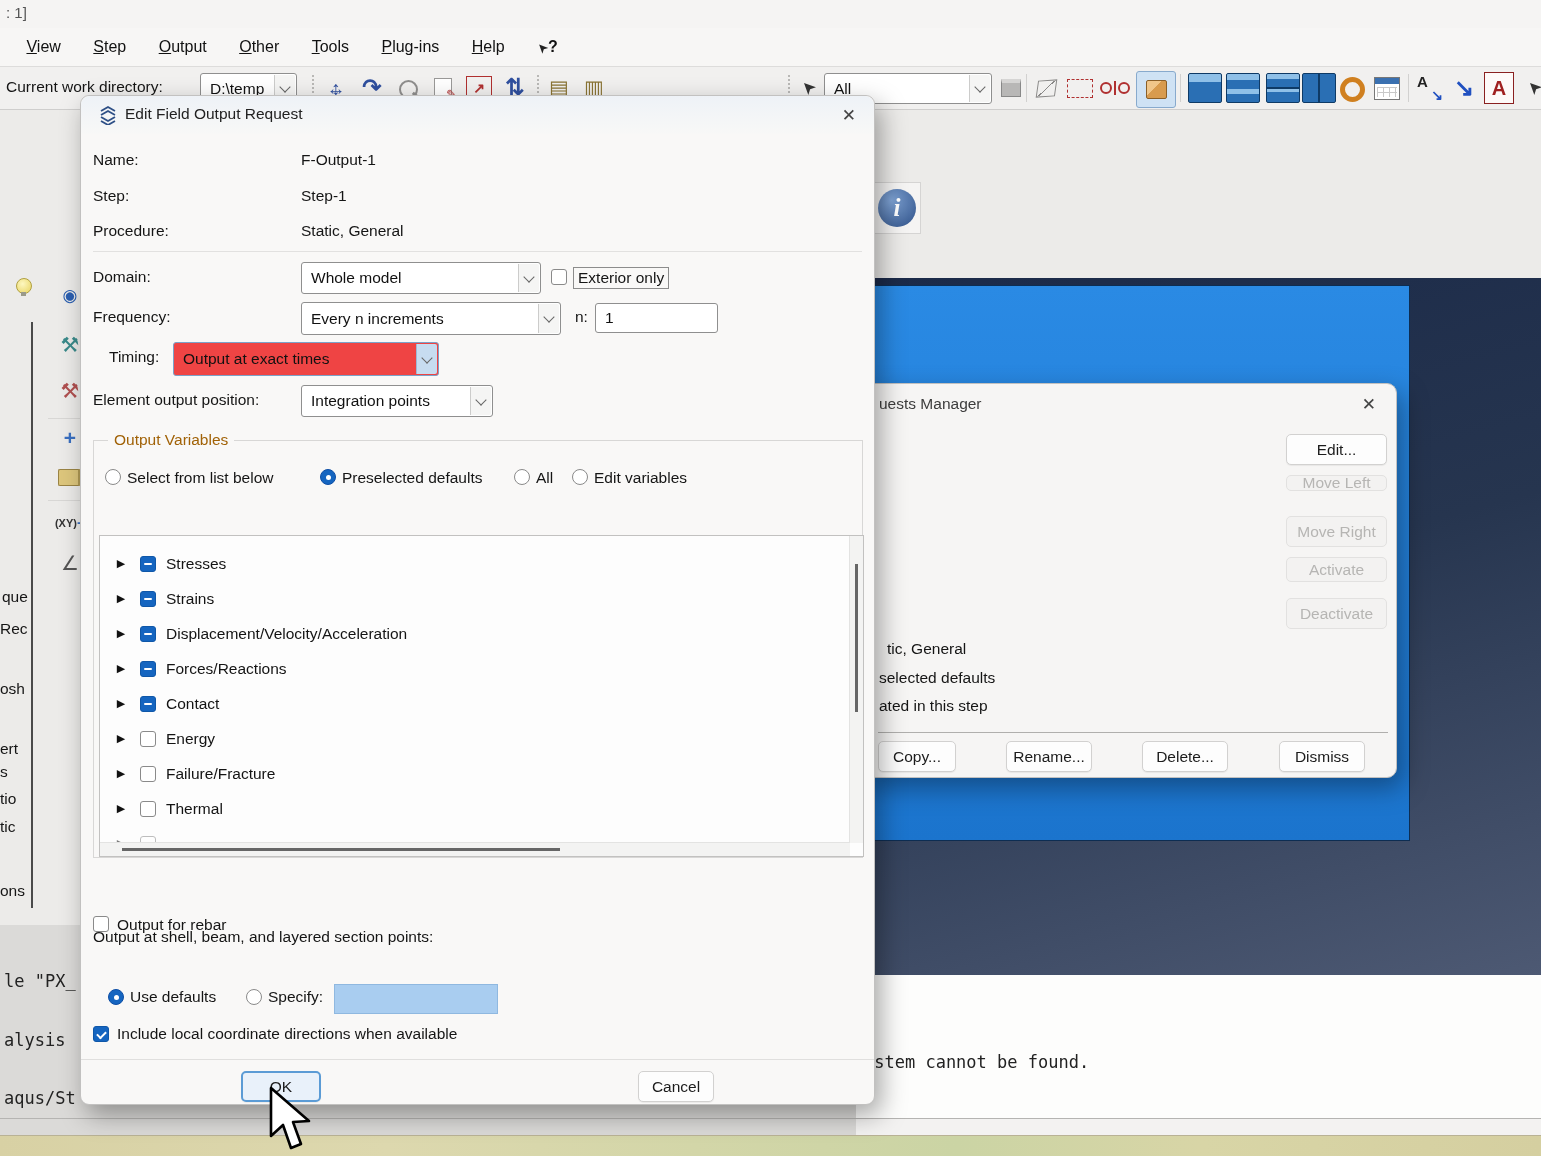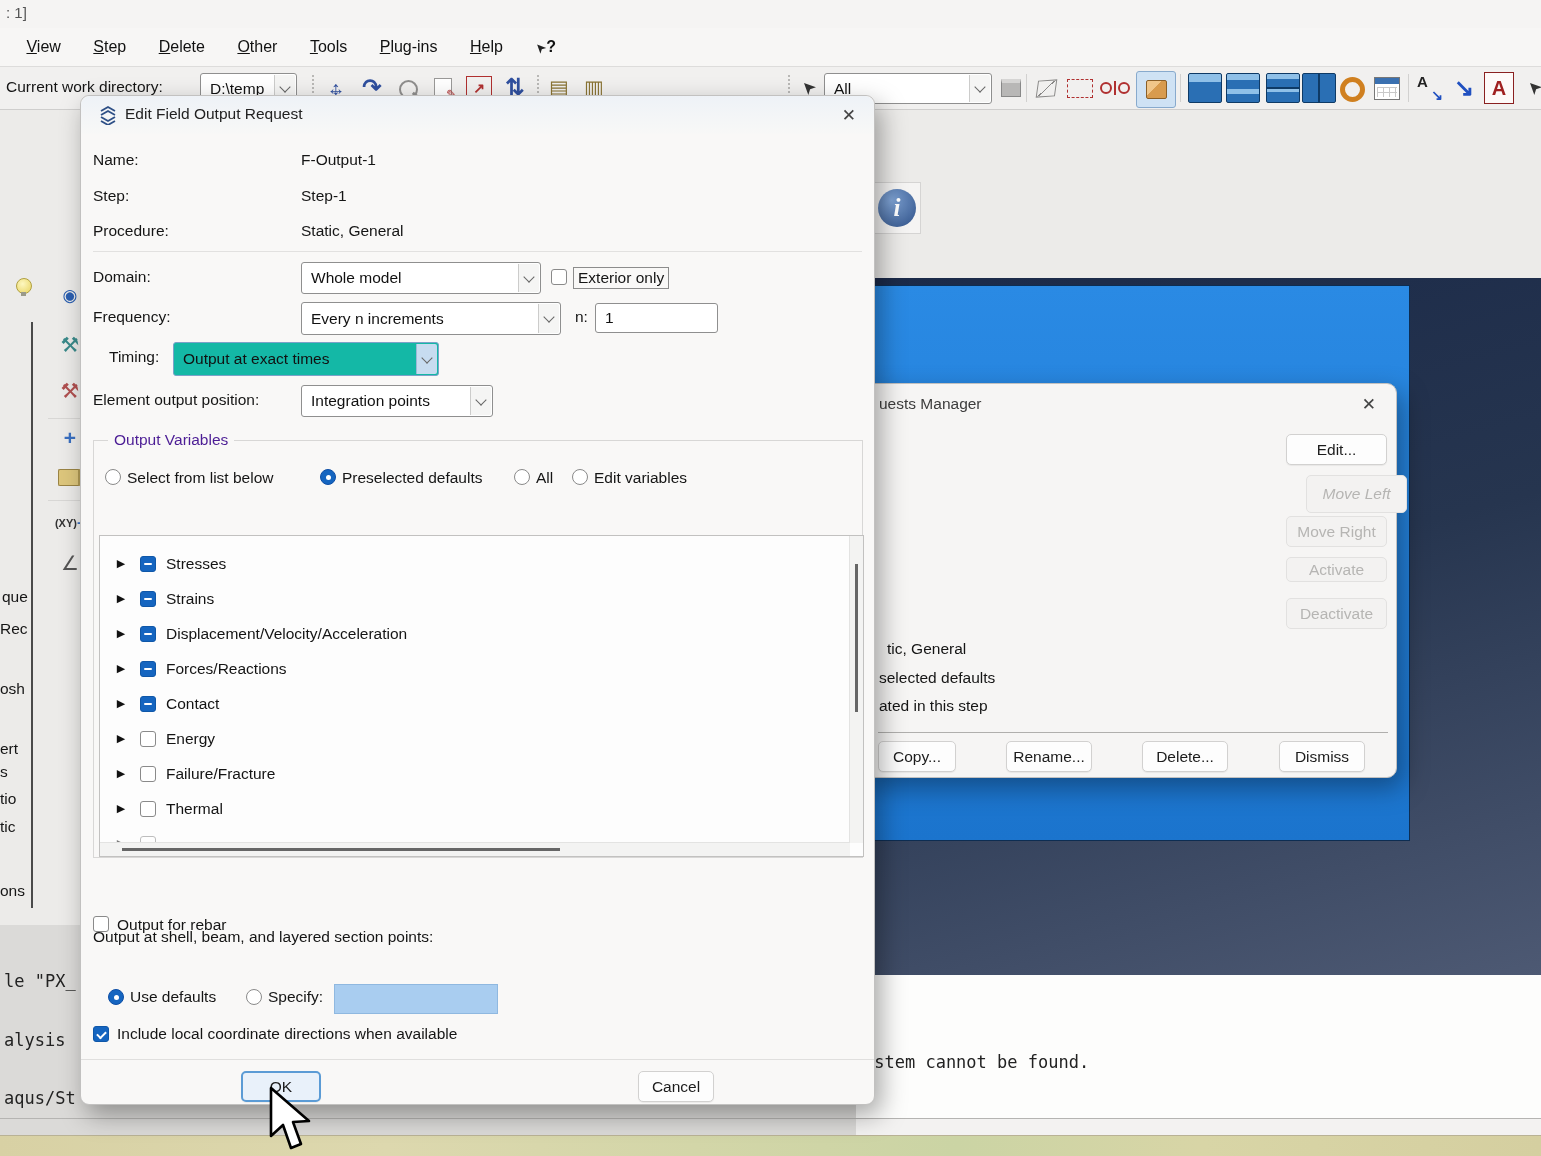--- a/index.html
+++ b/index.html
@@ -14,21 +14,21 @@
   .menubar .mi{display:inline-block;margin:0 14px;font-size:16px;color:#111;line-height:38px;cursor:default;}
   .menubar .mi::first-letter{text-decoration:underline;}
   .toolbar{position:absolute;left:0;top:66px;width:100%;height:44px;background:#f1f0ef;border-top:1px solid #dddcdb;border-bottom:1px solid #cfcecd;box-sizing:border-box;}
   .tdiv{position:absolute;top:7px;width:1px;height:28px;background:#d2d1d0;}
   .tdots{position:absolute;top:8px;width:0;height:26px;border-left:2px dotted #b9b8b6;}
   
   .combo{position:absolute;background:#fff;border:1px solid #8f8f8f;border-radius:3px;font-size:15.5px;color:#111;box-sizing:border-box;}
   .combo .ctext{position:absolute;left:9px;top:0;bottom:0;display:flex;align-items:center;white-space:nowrap;}
   .combo .arr{position:absolute;right:1px;top:1px;bottom:1px;width:20px;background:#f5f5f4;border-left:1px solid #cccccb;border-radius:0 2px 2px 0;display:flex;align-items:center;justify-content:center;}
   .chev{width:7px;height:7px;border-right:1.6px solid #666;border-bottom:1.6px solid #666;transform:rotate(45deg);margin-top:-3px;}
-  .combo.hl{background:#14b8a6;border-color:#7ba2c9;}
+  .combo.hl{background:#ef4444;border-color:#7ba2c9;}
   .combo.hl .arr{background:#c7dcf0;border-left-color:#9db9d6;}
   
   .btn{position:absolute;background:#fdfdfd;border:1px solid #d2d1d0;border-radius:5px;display:flex;align-items:center;justify-content:center;font-size:15.5px;color:#1c1c1c;box-shadow:0 1px 1px rgba(0,0,0,.06);box-sizing:border-box;cursor:default;}
   .btn.disabled{color:#b6b5b3;background:#f3f2f1;border-color:#e2e1e0;box-shadow:none;}
   .btn.primary{background:#e9f1fa;border:2px solid #5b9bd5;}
   
   .cb{display:inline-block;width:16px;height:16px;border:1px solid #8a8a8a;border-radius:3px;background:#fff;box-sizing:border-box;position:absolute;}
   .cb.partial,.cb.checked{background:#1565c0;border-color:#0f57a8;}
   .cb.checked::after{content:"";position:absolute;left:3px;top:3.5px;width:7px;height:4px;border-left:2px solid #fff;border-bottom:2px solid #fff;transform:rotate(-45deg);}
   .radio{display:inline-block;width:16px;height:16px;border-radius:50%;border:1px solid #8a8a8a;background:#fff;box-sizing:border-box;position:absolute;}
@@ -64,38 +64,38 @@
   .bulb{position:relative;width:14px;height:14px;border-radius:50%;background:radial-gradient(circle at 40% 35%,#fdf7c0,#e8d35e);border:1px solid #b0a040;}
   .bulb::after{content:"";position:absolute;left:4px;top:13px;width:5px;height:4px;background:#9a9a8a;}
   .blockic{width:19px;height:15px;background:#ddc67c;border:1px solid #9a8444;border-right:4px solid #b09a54;border-radius:2px;}
   .infobtn{position:absolute;background:#f5f4f3;border:1px solid #d5d4d3;display:flex;align-items:center;justify-content:center;}
   .icircle{width:38px;height:38px;border-radius:50%;background:radial-gradient(circle at 35% 30%,#7fa3d4,#2d4f86);display:flex;align-items:center;justify-content:center;color:#fff;font-family:"Liberation Serif",serif;font-style:italic;font-weight:bold;font-size:25px;}
   .scrtrack-v{position:absolute;right:0;top:0;bottom:13px;width:13px;background:#f3f3f2;border-left:1px solid #e3e3e2;}
   .scrthumb-v{position:absolute;left:5px;top:28px;width:3px;height:148px;background:#666;}
   .scrtrack-h{position:absolute;left:0;right:13px;bottom:0;height:13px;background:#f3f3f2;border-top:1px solid #e3e3e2;}
   .scrthumb-h{position:absolute;left:22px;top:5px;width:438px;height:3px;background:#666;}
   .groupbox{position:absolute;border:1px solid #d8d7d6;box-sizing:border-box;}
-  .legend{position:absolute;top:-10px;left:14px;background:#f9f8f7;padding:0 6px;font-size:15.5px;color:#4c1d95;}
+  .legend{position:absolute;top:-10px;left:14px;background:#f9f8f7;padding:0 6px;font-size:15.5px;color:#a16207;}
   .note{position:absolute;background:#fcfcfb;border-top:1px solid #e6e5e4;border-bottom:1px solid #e6e5e4;display:flex;align-items:center;font-size:15.5px;color:#151515;}
   .focusbox{border:1px solid #8c8c8c;padding:1px 4px;}
 </style>
 </head>
 <body>
 
 <div id="screen">
 
   <div class="titlebar">
     <span class="lbl" style="left:6px;top:4px;font-size:15px;color:#555;">: 1]</span>
   </div>
 
   <div class="menubar">
     <span style="display:inline-block;width:8px;"></span>
     <span class="mi">View</span>
     <span class="mi">Step</span>
-    <span class="mi">Delete</span>
+    <span class="mi">Output</span>
     <span class="mi">Other</span>
     <span class="mi">Tools</span>
     <span class="mi">Plug-ins</span>
     <span class="mi">Help</span>
     <span class="mi" style="text-decoration:none;"><span style="display:inline-block;transform:rotate(-135deg);font-size:13px;color:#222;">➤</span><b>?</b></span>
   </div>
 
   <div class="toolbar">
     <span class="lbl" style="left:6px;top:11px;">Current work directory:</span>
     <span class="combo" style="left:200px;top:6px;width:97px;height:31px;">
@@ -269,21 +269,21 @@
   <div class="infobtn" style="left:873px;top:182px;width:46px;height:50px;z-index:2;">
     <span class="icircle">i</span>
   </div>
 
   <div class="dialog" style="left:862px;top:383px;width:535px;height:395px;border-radius:0 10px 10px 0;z-index:5;background:#f6f5f4;">
     <span class="lbl" style="left:16px;top:11px;color:#3d3d3d;">uests Manager</span>
     <span class="close-x" style="right:20px;top:10px;">✕</span>
 
 
     <div class="btn" style="left:423px;top:50px;width:101px;height:31px;">Edit...</div>
-    <div class="btn disabled" style="left:443px;top:91px;width:101px;height:38px;font-style:italic;">Move Left</div>
+    <div class="btn disabled" style="left:423px;top:91px;width:101px;height:16px;">Move Left</div>
     <div class="btn disabled" style="left:423px;top:132px;width:101px;height:31px;">Move Right</div>
     <div class="btn disabled" style="left:423px;top:173px;width:101px;height:25px;">Activate</div>
     <div class="btn disabled" style="left:423px;top:214px;width:101px;height:31px;">Deactivate</div>
 
     <span class="lbl" style="left:24px;top:256px;">tic, General</span>
     <span class="lbl" style="left:16px;top:285px;">selected defaults</span>
     <span class="lbl" style="left:16px;top:313px;">ated in this step</span>
     <div class="abs" style="left:15px;right:8px;top:348px;border-top:1px solid #b0afad;"></div>
 
     <div class="btn" style="left:15px;top:357px;width:78px;height:31px;text-align:center;">Copy...</div>

